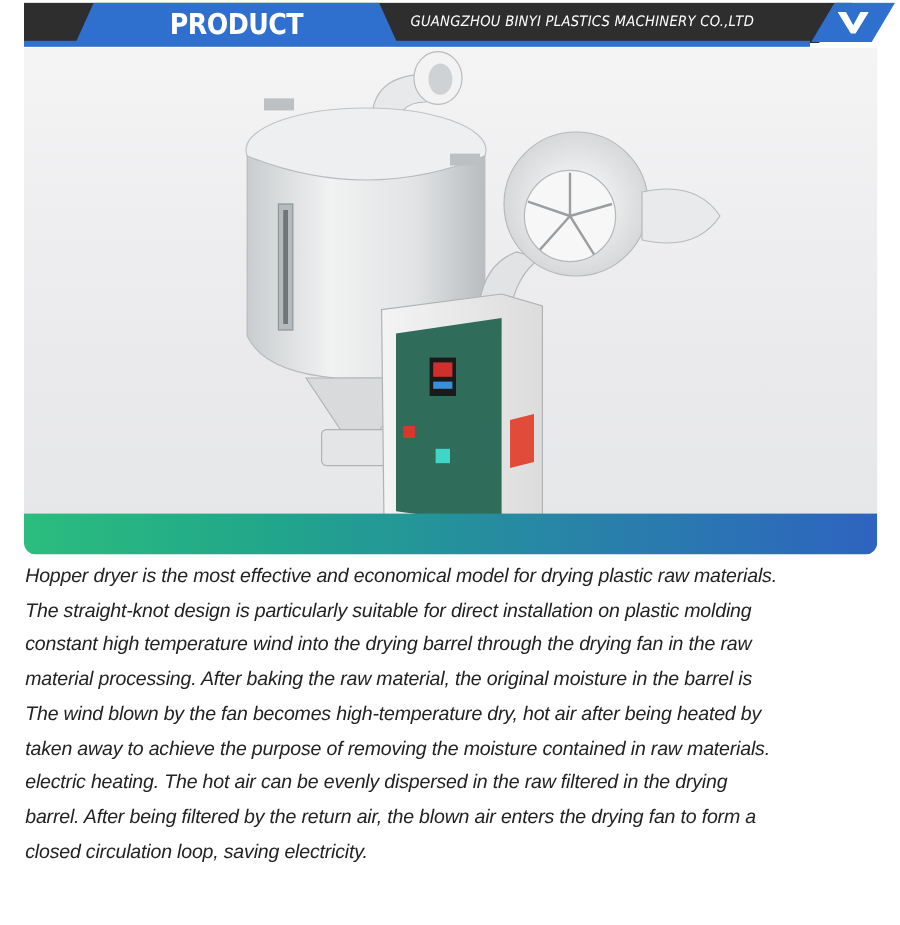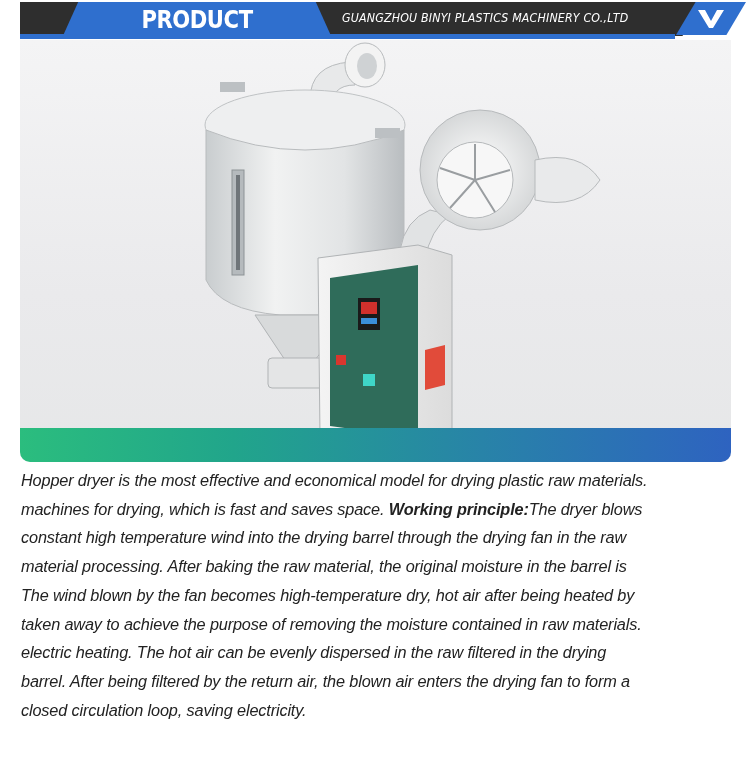--- a/index.html
+++ b/index.html
@@ -87,21 +87,21 @@
     <rect x="341" y="278" width="16" height="6" fill="#3a8fd9"></rect>
     <rect x="316" y="315" width="10" height="10" fill="#d9362e"></rect>
     <rect x="343" y="334" width="12" height="12" fill="#3fd6c8"></rect>
     <path d="M 405 310 L 425 305 L 425 345 L 405 350 Z" fill="#e14b3a"></path>
   </svg>
   <div class="gradient-bar"></div>
 </div>
 
 <div class="text-block">
   <span class="line">Hopper dryer is the most effective and economical model for drying plastic raw materials.</span>
-  <span class="line"><span>machines for drying, which is fast and saves space. </span><span class="bold">Working principle:</span><span>The dryer blows</span></span>
+  <span class="line">The straight-knot design is particularly suitable for direct installation on plastic molding</span>
   <span class="line">constant high temperature wind into the drying barrel through the drying fan in the raw</span>
   <span class="line">material processing. After baking the raw material, the original moisture in the barrel is</span>
   <span class="line">The wind blown by the fan becomes high-temperature dry, hot air after being heated by</span>
   <span class="line">taken away to achieve the purpose of removing the moisture contained in raw materials.</span>
   <span class="line">electric heating. The hot air can be evenly dispersed in the raw filtered in the drying</span>
   <span class="line">barrel. After being filtered by the return air, the blown air enters the drying fan to form a</span>
   <span class="line">closed circulation loop, saving electricity.</span>
 </div>
 
 </body></html>

